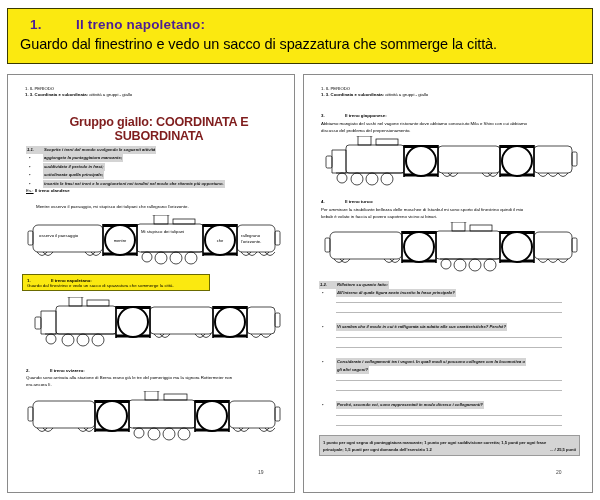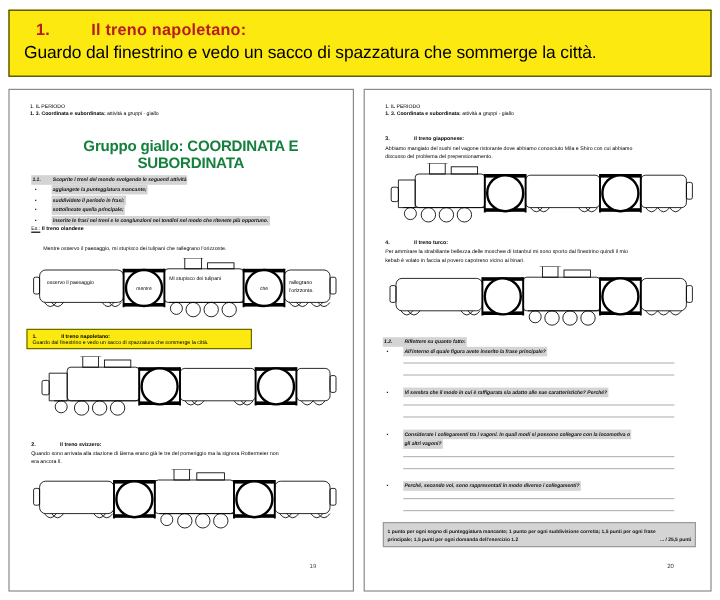--- a/index.html
+++ b/index.html
@@ -10,39 +10,39 @@
     font-family:"Liberation Sans", sans-serif;
     overflow:hidden;
   }
   .page { position:relative; width:600px; height:500px; background:#fff; }
 
   
   .banner {
     position:absolute; left:7px; top:8px; width:586px; height:56px;
     background:#fbe910; border:1px solid #3a3a00;
   }
-  .banner-line1 { position:absolute; left:22px; top:8px; font-size:13.5px; font-weight:bold; color:#b91c1c; letter-spacing:.2px;}
+  .banner-line1 { position:absolute; left:22px; top:8px; font-size:13.5px; font-weight:bold; color:#4c1d95; letter-spacing:.2px;}
   .banner-num { display:inline-block; width:46px; }
   .banner-line2 { position:absolute; left:12px; top:27px; font-size:14.5px; color:#000; letter-spacing:-.1px;}
 
   
   .sheet {
     position:absolute; top:74px; height:419px;
     border:1px solid #8a8a8a; background:#fff;
   }
   .sheet-left  { left:7px;  width:288px; }
   .sheet-right { left:303px; width:290px; }
 
   .hdr { position:absolute; font-size:4.3px; color:#000; }
   .hdr b { font-weight:bold; }
   .hdr .light { font-weight:normal; }
 
   .bigtitle {
     position:absolute; left:26px; top:40px; width:250px;
-    font-size:12.6px; font-weight:bold; color:#15803d; letter-spacing:-.2px;
+    font-size:12.6px; font-weight:bold; color:#7f1d1d; letter-spacing:-.2px;
     text-align:center;
   }
 
   
   .grey { background:#d4d4d4; display:inline-block; padding:0 1px; }
   .inst { position:absolute; font-size:4.2px; font-style:italic; font-weight:bold; color:#111; line-height:1.9; }
   .inst .row { white-space:nowrap; margin-bottom:.5px; }
   .inst .lab { display:inline-block; width:17px; font-style:italic; }
   .inst .bullet { display:inline-block; width:17px; text-align:left; padding-left:3px; }
 

